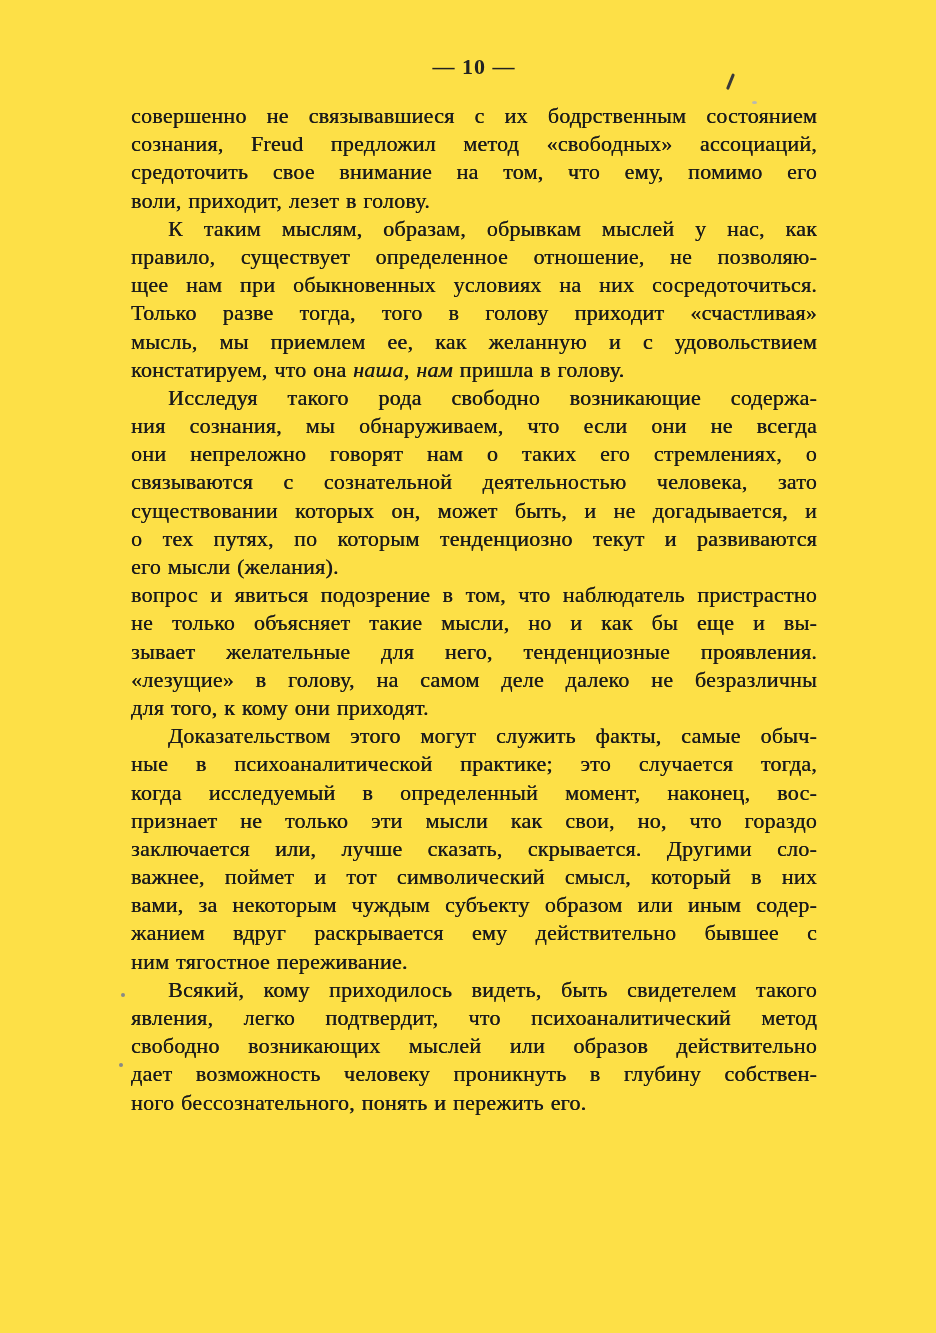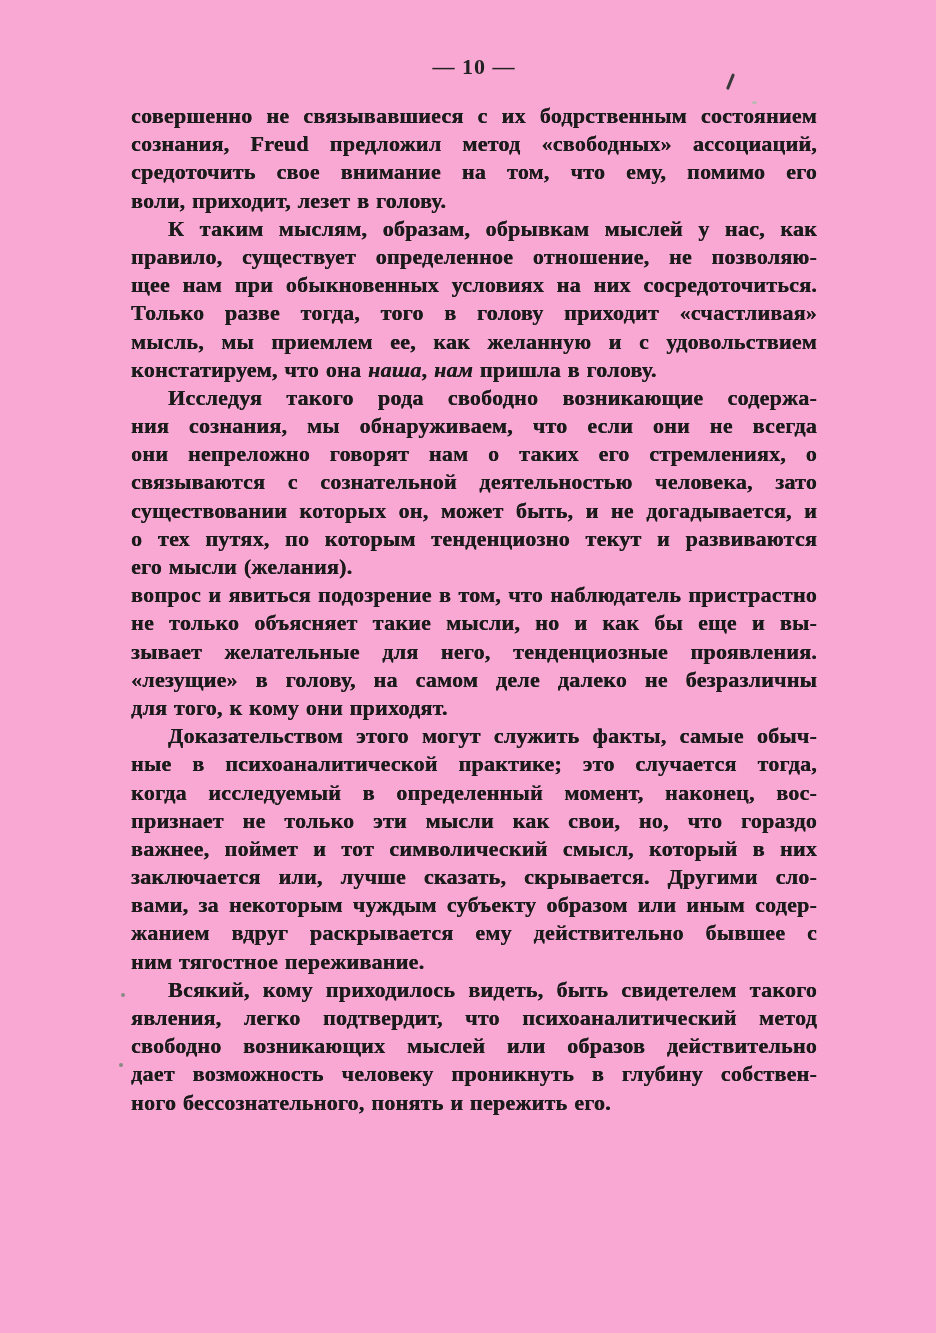--- a/index.html
+++ b/index.html
@@ -4,21 +4,21 @@
 <style>
   html, body {
     margin: 0;
     padding: 0;
     background: #ffffff;
   }
   .page {
     position: relative;
     width: 936px;
     height: 1333px;
-    background: #f9a8d4;
+    background: #fde047;
     overflow: hidden;
     font-family: "Liberation Serif", "DejaVu Serif", serif;
     color: #1b1b1b;
   }
   .folio {
     position: absolute;
     top: 54px;
     left: 131px;
     width: 686px;
     text-align: center;
@@ -36,21 +36,20 @@
   .line {
     font-size: 22px;
     line-height: 28.2px;
     height: 28.2px;
     text-align: justify;
     text-align-last: justify;
     letter-spacing: 0.25px;
     word-spacing: 1px;
     text-shadow: 0.35px 0 0 currentColor;
     overflow: hidden;
-    font-weight: bold;
   }
   .line.para-end {
     text-align-last: left;
   }
   .line.indented {
     text-indent: 37px;
   }
   .mark-slash {
     position: absolute;
     left: 729px;
@@ -113,22 +112,22 @@
         <div class="line"><span>не только объясняет такие мысли, но и как бы еще и вы-</span></div>
         <div class="line"><span>зывает желательные для него, тенденциозные проявления.</span></div>
         <div class="line"><span>«лезущие» в голову, на самом деле далеко не безразличны</span></div>
         <div class="line para-end"><span>для того, к кому они приходят.</span></div>
       </div>
       <div>
         <div class="line indented"><span>Доказательством этого могут служить факты, самые обыч-</span></div>
         <div class="line"><span>ные в психоаналитической практике; это случается тогда,</span></div>
         <div class="line"><span>когда исследуемый в определенный момент, наконец, вос-</span></div>
         <div class="line"><span>признает не только эти мысли как свои, но, что гораздо</span></div>
+        <div class="line"><span>заключается или, лучше сказать, скрывается. Другими сло-</span></div>
         <div class="line"><span>важнее, поймет и тот символический смысл, который в них</span></div>
-        <div class="line"><span>заключается или, лучше сказать, скрывается. Другими сло-</span></div>
         <div class="line"><span>вами, за некоторым чуждым субъекту образом или иным содер-</span></div>
         <div class="line"><span>жанием вдруг раскрывается ему действительно бывшее с</span></div>
         <div class="line para-end"><span>ним тягостное переживание.</span></div>
       </div>
       <div>
         <div class="line indented"><span>Всякий, кому приходилось видеть, быть свидетелем такого</span></div>
         <div class="line"><span>явления, легко подтвердит, что психоаналитический метод</span></div>
         <div class="line"><span>свободно возникающих мыслей или образов действительно</span></div>
         <div class="line"><span>дает возможность человеку проникнуть в глубину собствен-</span></div>
         <div class="line para-end"><span>ного бессознательного, понять и пережить его.</span></div>

